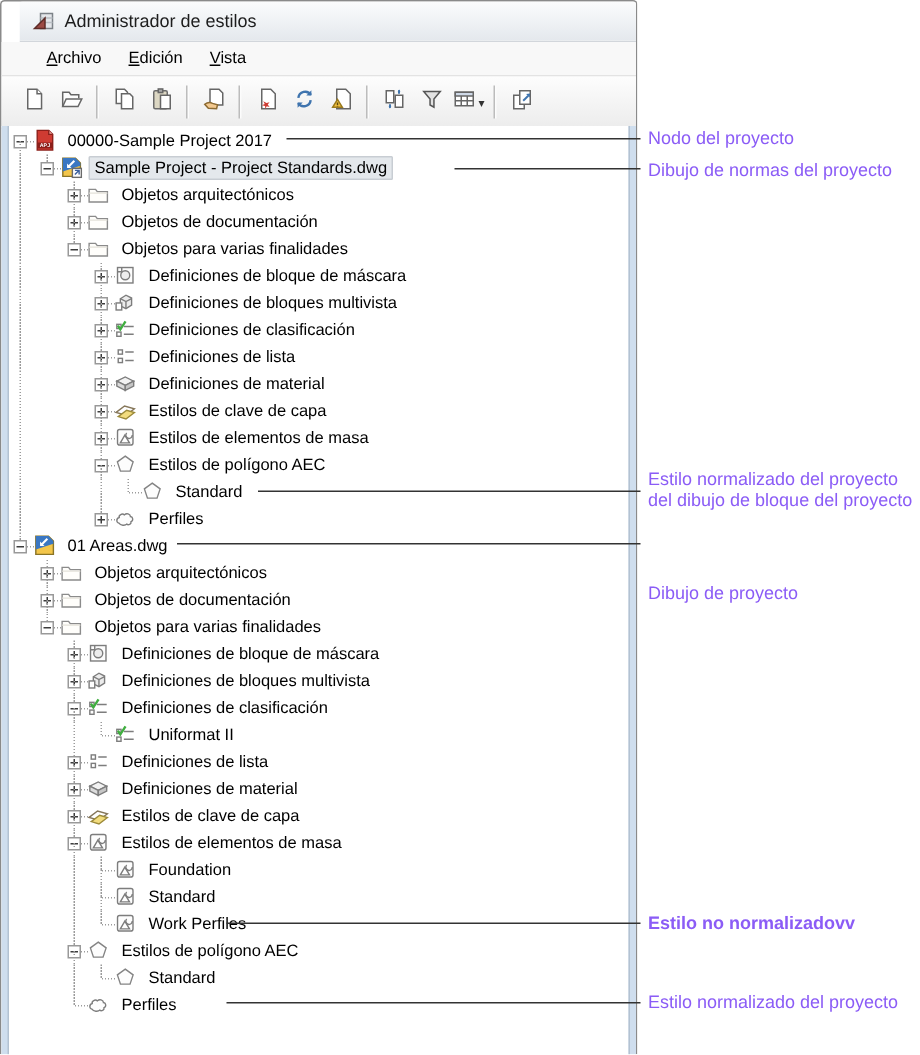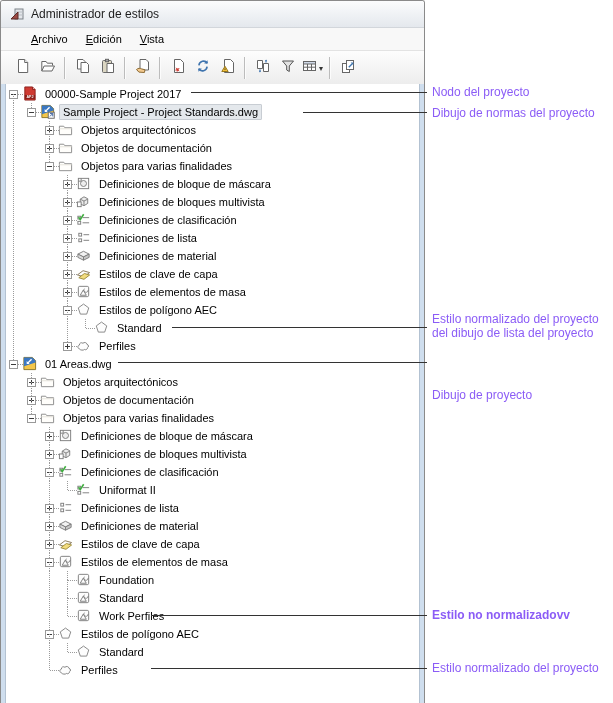--- a/index.html
+++ b/index.html
@@ -3,21 +3,21 @@
 <meta charset="utf-8">
 <style>
   html,body{margin:0;padding:0;background:#fff;}
   .canvas{position:relative;width:613px;height:703px;overflow:hidden;background:#fff;
           font-family:"Liberation Sans",sans-serif;}
   
   .window{position:absolute;left:0;top:0;width:425px;height:703px;box-sizing:border-box;
           border:1px solid #8a8a8a;border-bottom:none;border-radius:3px 3px 0 0;background:#fff;}
   .titlebar{height:26px;display:flex;align-items:center;gap:6px;padding-left:8px;
             background:linear-gradient(#fbfcfd,#e4e8ed);border-bottom:1px solid #d2d6db;
-            border-radius:2px 2px 0 0;}
+            border-radius:2px 2px 0 0;margin-left:12px;}
   .titlebar .title{font-size:12px;color:#1d1d1d;}
   .app-icon svg{display:block;}
   .menubar{height:22px;display:flex;align-items:center;background:#f8f8f8;
            border-bottom:1px solid #e3e3e3;padding-left:21px;font-size:11px;color:#000;}
   .menu-item{padding:4px 9px;cursor:default;}
   .menu-item u{text-decoration:underline;}
   .toolbar{height:34px;display:flex;align-items:center;background:linear-gradient(#fdfdfd,#ececec);
            border-bottom:1px solid #a5a5a5;padding-left:9px;}
   .tbtn{min-width:23px;height:24px;display:flex;align-items:center;justify-content:center;border:1px solid transparent;border-radius:2px;}
   .tbtn .dd{font-size:8px;color:#333;margin-left:1px;}
@@ -687,21 +687,21 @@
       <div class="ann-text" style="left: 432px; top: 85px;">
         <div>Nodo del proyecto</div>
       </div>
       <div class="ann-line" style="left: 303px; width: 124px; top: 112px;"></div>
       <div class="ann-text" style="left: 432px; top: 106px;">
         <div>Dibujo de normas del proyecto</div>
       </div>
       <div class="ann-line" style="left: 172px; width: 255px; top: 327px;"></div>
       <div class="ann-text" style="left: 432px; top: 312px;">
         <div>Estilo normalizado del proyecto</div>
-        <div>del dibujo de lista del proyecto</div>
+        <div>del dibujo de bloque del proyecto</div>
       </div>
       <div class="ann-line" style="left: 118px; width: 309px; top: 362px;"></div>
       <div class="ann-text" style="left: 432px; top: 356px; margin-top: 32px;">
         <div>Dibujo de proyecto</div>
       </div>
       <div class="ann-line" style="left: 151px; width: 276px; top: 615px;"></div>
       <div class="ann-text" style="left: 432px; top: 608px; font-weight: bold;">
         <div>Estilo no normalizadovv</div>
       </div>
       <div class="ann-line" style="left: 151px; width: 276px; top: 668px;"></div>

